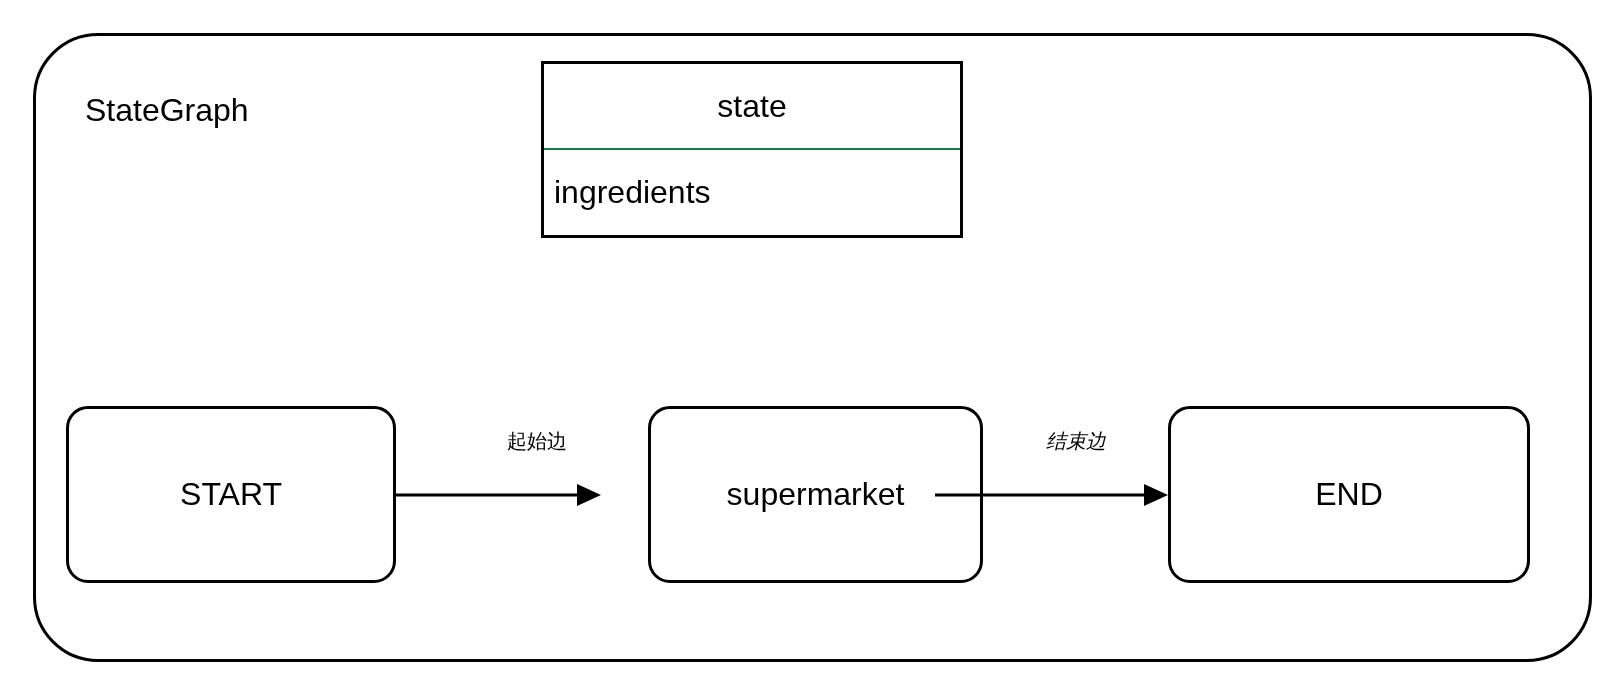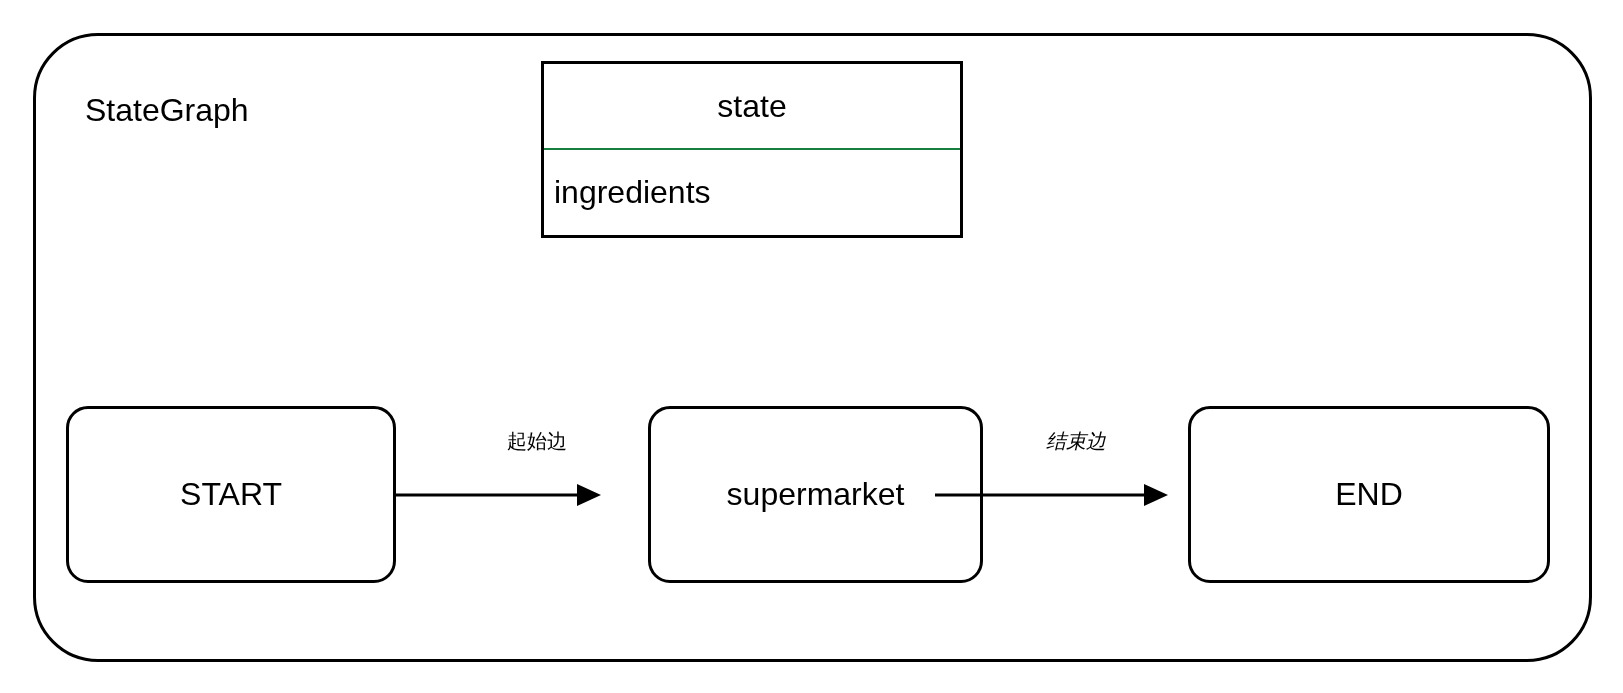--- a/index.html
+++ b/index.html
@@ -70,21 +70,21 @@
     box-sizing: border-box;
     display: flex;
     align-items: center;
     justify-content: center;
     font-size: 32px;
     background: #ffffff;
     white-space: nowrap;
   }
   .node-start { left: 66px;  width: 330px; }
   .node-supermarket { left: 600px; width: 335px; margin-left: 48px; }
-  .node-end { left: 1168px; width: 362px; margin-left: 20px; }
+  .node-end { left: 1168px; width: 362px; }
   .edge-label {
     position: absolute;
     top: 428px;
     transform: translateX(-50%);
     font-size: 20px;
     white-space: nowrap;
     margin-left: 30px;
   }
   .edge-label-1 { left: 507px; }
   .edge-label-2 { left: 1046px; font-style: italic; }

